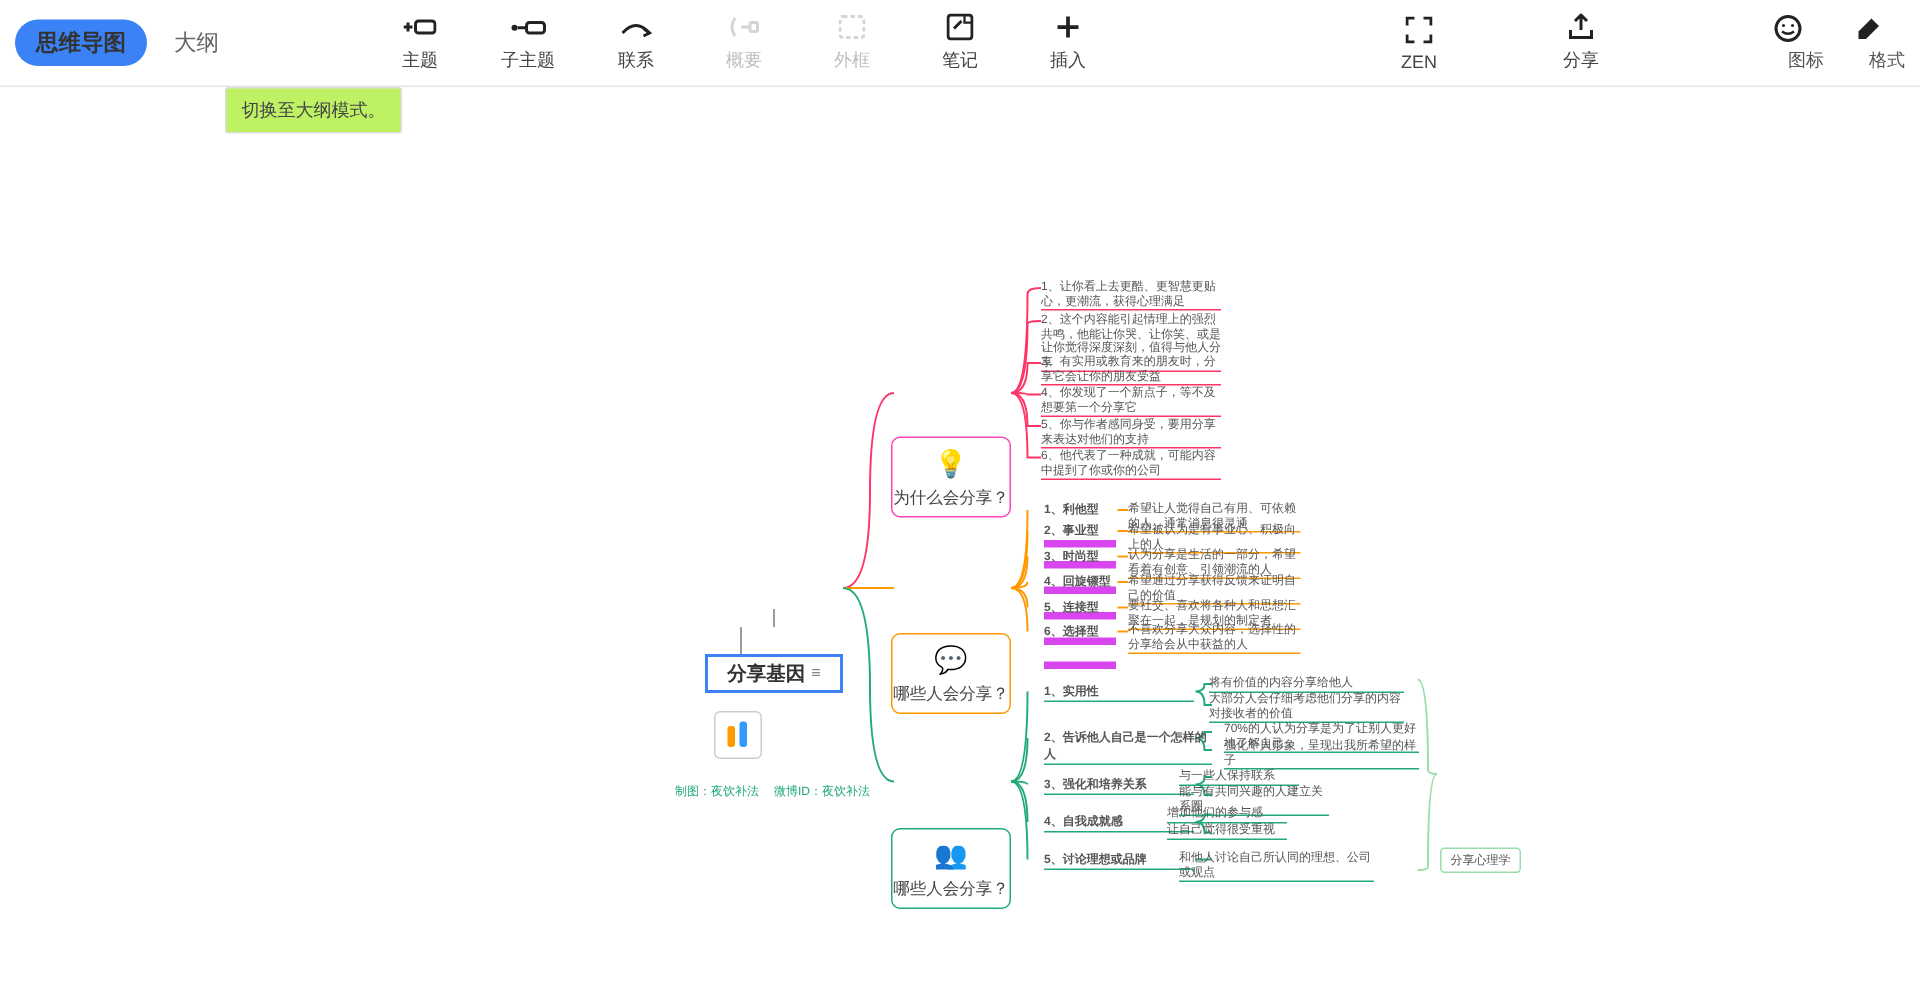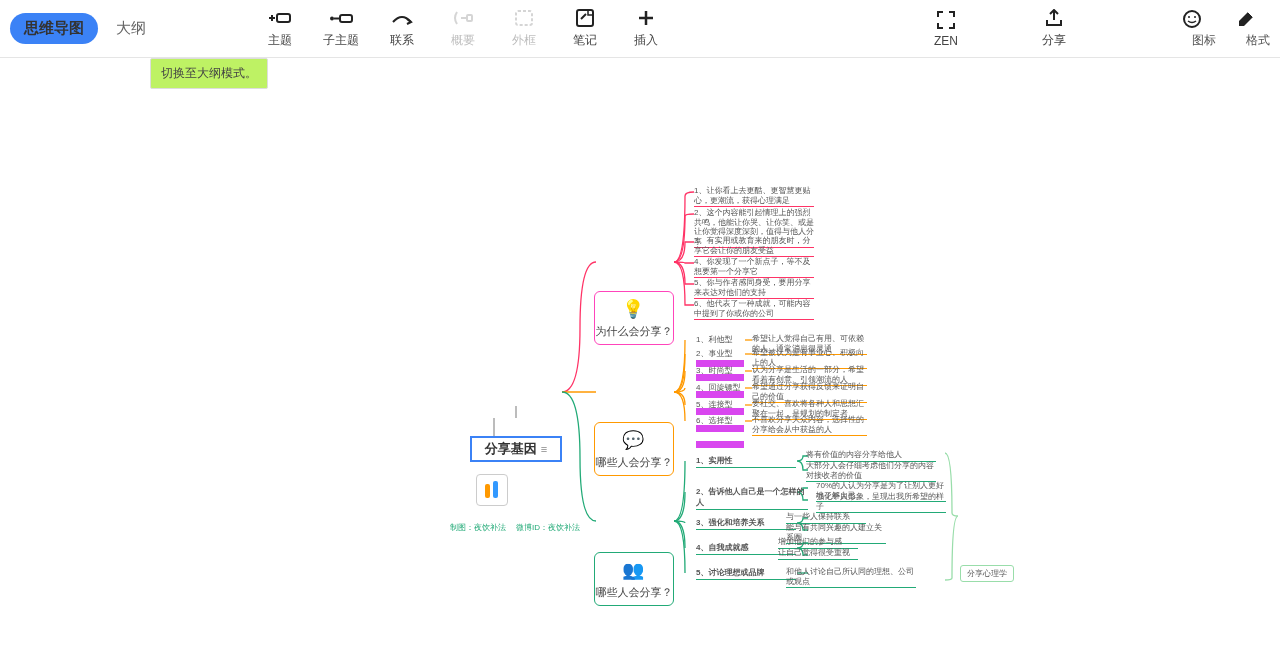--- a/index.html
+++ b/index.html
@@ -4,21 +4,21 @@
 <style>
 * { margin: 0; padding: 0; box-sizing: border-box; }
 body { font-family: -apple-system, "PingFang SC", "Microsoft YaHei", sans-serif; background: #fff; width: 1280px; height: 657px; overflow: hidden; position: relative; }
 
 
 .toolbar { height: 58px; border-bottom: 1px solid #e5e5e5; display: flex; align-items: center; padding: 0 10px; gap: 4px; position: relative; }
 .view-switch { display: flex; align-items: center; gap: 8px; margin-right: 90px; }
 .view-pill { background: #3b82f6; border-radius: 18px; padding: 6px 14px; font-size: 15px; font-weight: 600; color: #333; }
 .view-link { font-size: 15px; color: #666; cursor: pointer; padding: 6px 10px; }
 
-.tb-group { display: flex; gap: 1px; }
+.tb-group { display: flex; gap: 12px; }
 .tb-btn { width: 60px; height: 48px; display: flex; flex-direction: column; align-items: center; justify-content: center; cursor: pointer; border-radius: 4px; }
 .tb-btn.disabled { opacity: 0.35; cursor: default; }
 .tb-icon { height: 20px; display: flex; align-items: center; justify-content: center; font-size: 18px; color: #222; }
 .tb-label { font-size: 12px; color: #444; margin-top: 4px; }
 .tb-spacer { flex: 1; }
 
 .right-tools { display: flex; gap: 6px; margin-left: 10px; }
 .right-btn { width: 48px; height: 48px; display: flex; flex-direction: column; align-items: center; justify-content: center; cursor: pointer; }
 .right-btn .tb-label { font-size: 12px; color: #555; margin-top: 3px; margin-left: 24px; }
 
@@ -42,21 +42,21 @@
 .b1 .branch-icon { color: #f36; }
 .b2 { left: 594px; top: 364px; border-color: #f90; }
 .b2 .branch-icon { color: #f90; }
 .b3 { left: 594px; top: 494px; border-color: #2a7; }
 .b3 .branch-icon { color: #2a7; }
 
 
 .li1 { position: absolute; font-size: 8px; color: #555; border-bottom: 1px solid #f36; padding-bottom: 1px; width: 120px; line-height: 1.2; }
 
 .li2 { position: absolute; font-size: 8px; color: #555; }
-.li2 .num { border-bottom: 7px solid #d946ef; padding-bottom: 15px; display: inline-block; width: 48px; font-weight: 400; }
+.li2 .num { border-bottom: 5px solid #d946ef; padding-bottom: 15px; display: inline-block; width: 48px; font-weight: 700; }
 .li2 .desc { position: absolute; left: 56px; top: 0; border-bottom: 1px solid #f90; padding-bottom: 1px; width: 115px; line-height: 1.2; }
 
 .li3 { position: absolute; font-size: 8px; color: #555; }
 .li3 .num { border-bottom: 1px solid #2a7; padding-bottom: 1px; display: inline-block; width: 100px; font-weight: 600; }
 .li3 .desc { position: absolute; left: 110px; top: 0; border-bottom: 1px solid #2a7; padding-bottom: 1px; width: 130px; line-height: 1.2; }
 .li3 .desc2 { position: absolute; left: 110px; top: 12px; border-bottom: 1px solid #2a7; padding-bottom: 1px; width: 130px; line-height: 1.2; }
 
 .far { position: absolute; left: 960px; top: 507px; border: 1px solid #9da; border-radius: 3px; padding: 2px 6px; font-size: 8px; color: #555; background: #fff; }
 
 svg.lines { position: absolute; top: 0; left: 0; width: 100%; height: 100%; pointer-events: none; }

